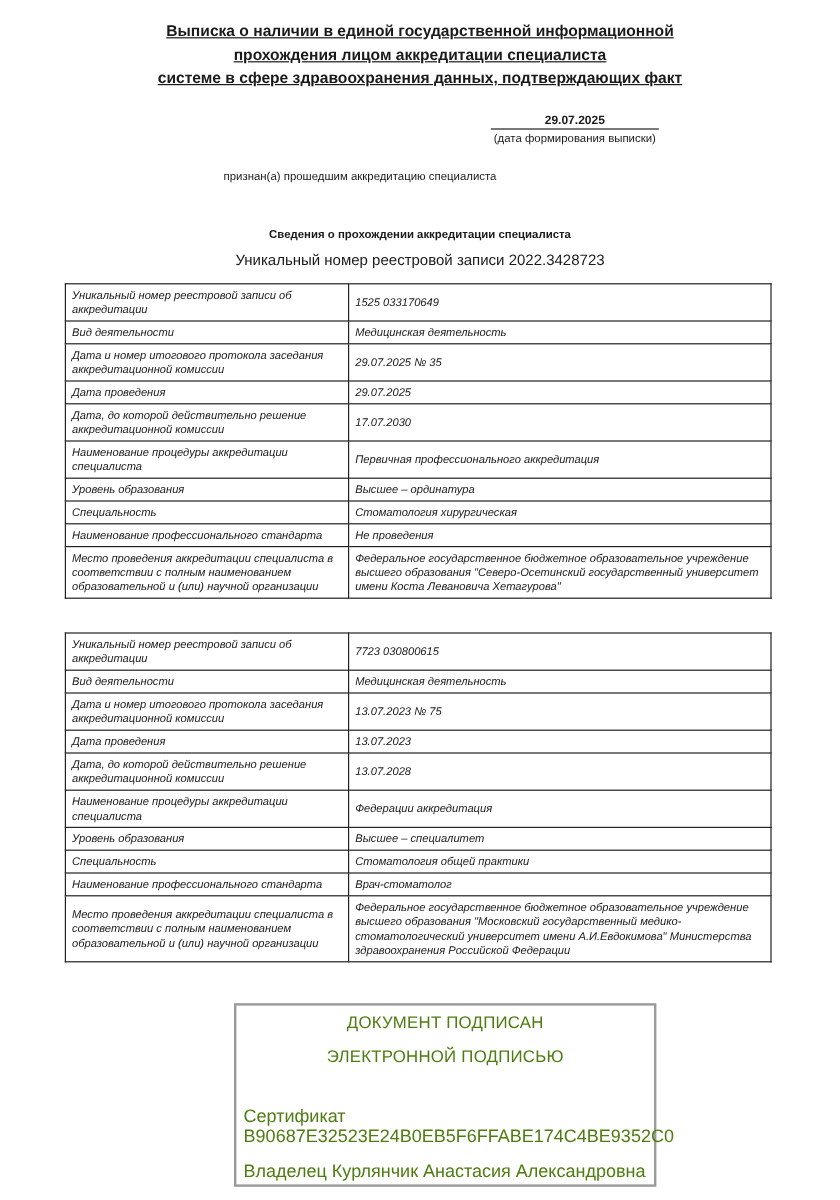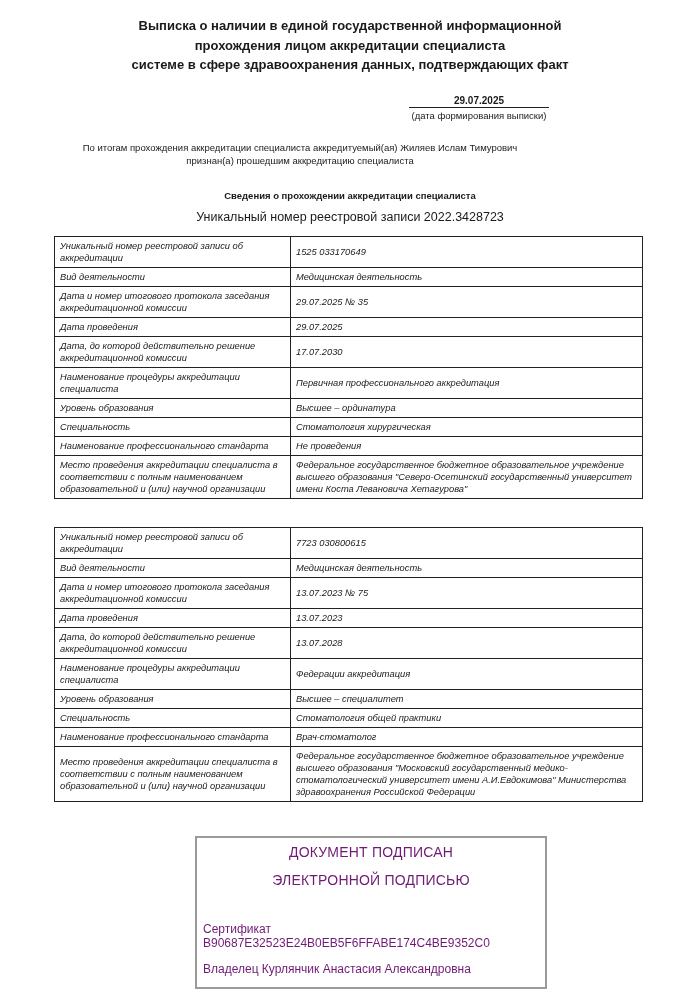--- a/index.html
+++ b/index.html
@@ -1,58 +1,57 @@
 <!DOCTYPE html>
 <html><head>
 <meta charset="utf-8">
 <style>
   html, body { margin:0; padding:0; background:#ffffff; }
   body { width:700px; height:1000px; position:relative; overflow:hidden;
          font-family:"Liberation Sans", sans-serif; color:#1a1a1a; }
   .title { position:absolute; left:100px; width:500px; top:16px; text-align:center;
-           font-size:13px; font-weight:bold; line-height:19.5px; }
+           font-size:13px; font-weight:bold; line-height:19.5px;text-decoration:underline; }
   .date-block { position:absolute; left:409px; width:140px; top:95px; text-align:center; }
   .date-value { font-size:10px; font-weight:bold; border-bottom:1px solid #222; padding-bottom:1px; }
   .date-caption { font-size:9.5px; margin-top:2px; }
   .intro { position:absolute; left:50px; width:500px; top:141px; font-size:9.5px; line-height:13px; text-align:center; }
   .section-head { position:absolute; left:150px; width:400px; top:190px; text-align:center;
                   font-size:9.5px; font-weight:bold; }
   .registry { position:absolute; left:150px; width:400px; top:210px; text-align:center; font-size:12.5px; }
   table.rec { position:absolute; left:54px; width:589px; border-collapse:collapse;
               font-size:9.3px; line-height:12px;font-style:italic; }
   table.rec td { border:1.5px solid #222; padding:3px 5px; vertical-align:middle; }
   table.rec td.lbl { width:225px; }
   #t1 { top:236px; }
   #t2 { top:527px; }
   .sig { position:absolute; left:195px; top:836px; width:352px; height:153px;
-         border:2px solid #9a9a9a; color:#701a75; box-sizing:border-box; }
+         border:2px solid #9a9a9a; color:#4d7c0f; box-sizing:border-box; }
   .sig-h { text-align:center; font-size:14px; letter-spacing:0.2px; }
   .sig-h1 { margin-top:6px; }
   .sig-h2 { margin-top:12px; }
-  .sig-l { font-size:12px; padding-left:6px; }
+  .sig-l { font-size:15px; padding-left:6px; }
   .sig-cert { margin-top:34px; }
   .sig-owner { margin-top:12px; }
   .sig-valid { margin-top:12px; }
 </style>
 </head>
 <body>
 
 <div class="title">
   <div>Выписка о наличии в единой государственной информационной</div>
   <div>прохождения лицом аккредитации специалиста</div>
   <div>системе в сфере здравоохранения данных, подтверждающих факт</div>
 </div>
 
 <div class="date-block">
   <div class="date-value">29.07.2025</div>
   <div class="date-caption">(дата формирования выписки)</div>
 </div>
 
 <div class="intro">
-  <div>По итогам прохождения аккредитации специалиста аккредитуемый(ая) Жиляев Ислам Тимурович</div>
   <div>признан(а) прошедшим аккредитацию специалиста</div>
 </div>
 
 <div class="section-head">Сведения о прохождении аккредитации специалиста</div>
 <div class="registry">Уникальный номер реестровой записи 2022.3428723</div>
 
 <table class="rec" id="t1">
   <tbody>
       <tr>
         <td class="lbl">Уникальный номер реестровой записи об аккредитации</td>

